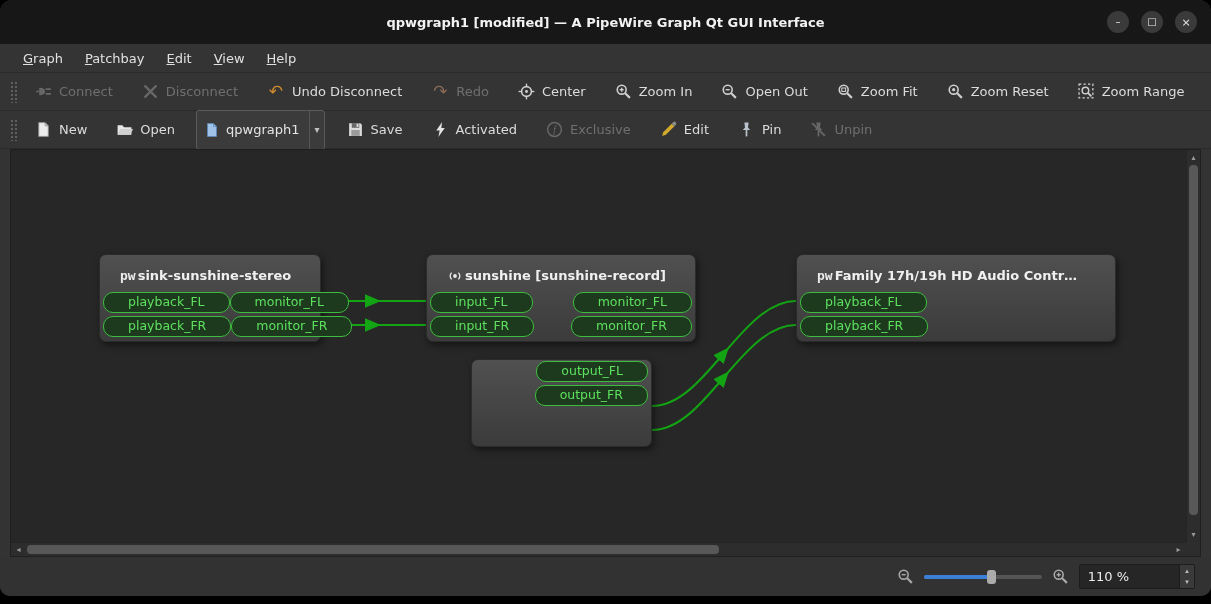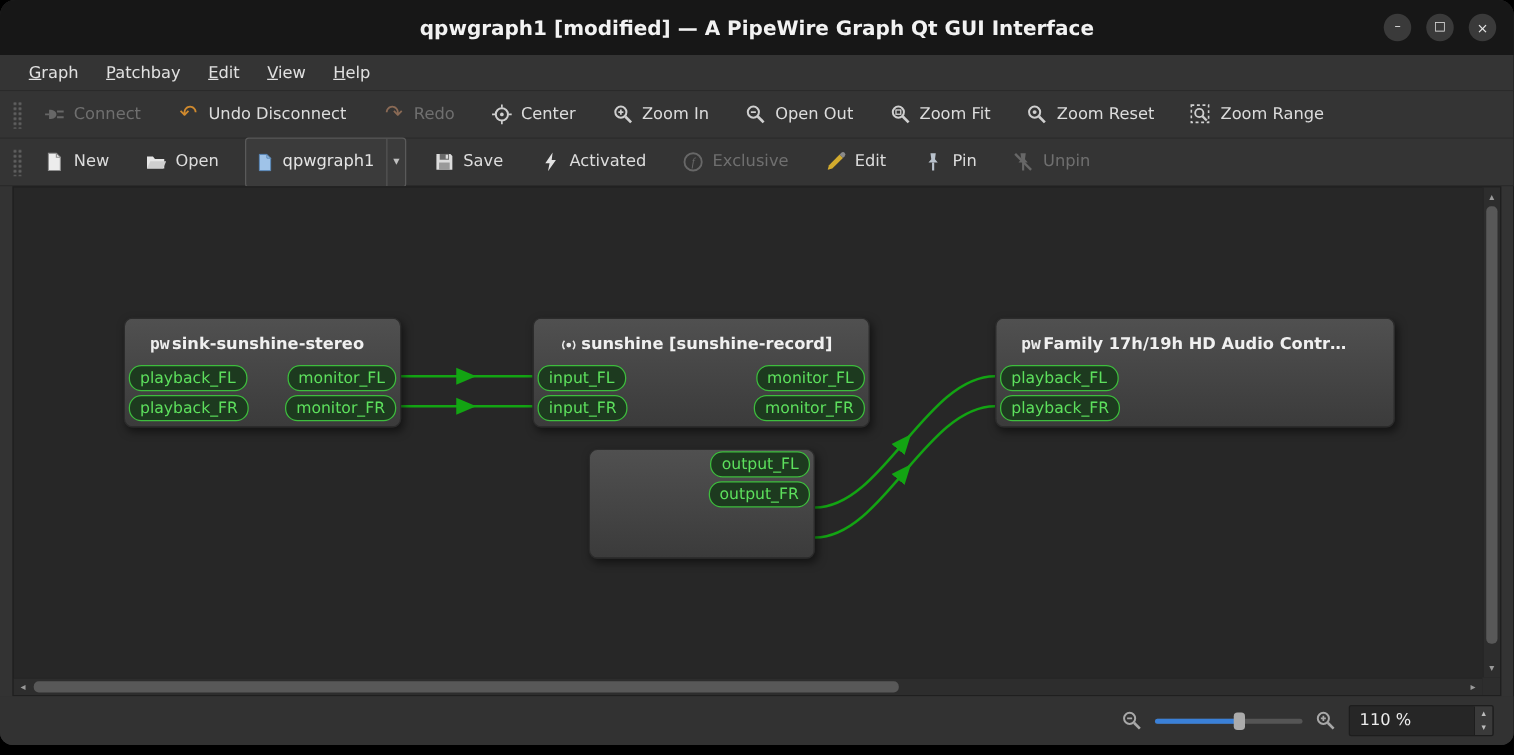--- a/index.html
+++ b/index.html
@@ -1,21 +1,21 @@
 <!DOCTYPE html>
 <html><head>
 <meta charset="utf-8">
 <style>
   *{margin:0;padding:0;box-sizing:border-box;}
   html,body{width:1211px;height:604px;background:#000;font-family:"DejaVu Sans","Liberation Sans",sans-serif;}
   .window{position:relative;width:1211px;height:596px;background:#333;border-radius:12px 12px 10px 10px;overflow:hidden;color:#d8d8d8;}
 
   
   .titlebar{height:44px;background:#171717;display:flex;align-items:center;justify-content:center;position:relative;}
-  .title{font-size:16px;font-weight:bold;color:#f2f2f2;}
+  .title{font-size:13px;font-weight:bold;color:#f2f2f2;}
   .win-controls{position:absolute;right:14px;top:0;height:100%;display:flex;align-items:center;gap:12px;}
   .win-btn{width:22px;height:22px;border-radius:50%;background:#3a3a3a;display:flex;align-items:center;justify-content:center;font-size:11px;color:#e6e6e6;}
   .win-btn .sm{font-size:10px;line-height:10px;}
 
   
   .menubar{height:29px;background:#343434;display:flex;align-items:center;padding-left:12px;border-bottom:1px solid #2a2a2a;}
   .menu-item{padding:4px 11px;font-size:13px;color:#e0e0e0;display:inline-block;}
   .menu-item::first-letter{text-decoration:underline;}
 
   
@@ -43,21 +43,21 @@
   .hthumb{position:absolute;top:2px;left:16px;width:692px;height:9px;background:#585858;border-radius:4px;}
   .scroll-arrow{position:absolute;color:#9a9a9a;font-size:8px;width:13px;height:13px;display:flex;align-items:center;justify-content:center;}
 
   
   .node{position:absolute;background:linear-gradient(180deg,#505050,#3b3b3b);border:1px solid #2b2b2b;border-radius:7px;box-shadow:2px 3px 7px rgba(0,0,0,.5);height:88px;}
   .node-title{display:flex;align-items:center;gap:2px;height:36px;padding:5px 20px 0;font-size:13px;font-weight:bold;color:#f0f0f0;white-space:nowrap;overflow:hidden;}
   .pw-badge{font-family:"DejaVu Sans Mono",monospace;font-weight:bold;font-size:13px;color:#ececec;flex:none;}
   .node-icon{width:16px;height:16px;color:#e8e8e8;flex:none;}
   .port-row{height:22px;margin-bottom:2px;display:flex;justify-content:space-between;align-items:center;padding:0 3px;}
   .port-row.right-only{justify-content:flex-end;}
-  .port{height:21px;line-height:18px;padding:0 8px;border:1.5px solid #3dbd3d;border-radius:10px;background:#1d3a1f;color:#5de05d;font-size:12.5px;white-space:nowrap;}
+  .port{height:21px;line-height:18px;padding:0 24px;border:1.5px solid #3dbd3d;border-radius:10px;background:#1d3a1f;color:#5de05d;font-size:12.5px;white-space:nowrap;}
 
   
   .statusbar{position:absolute;left:0;top:557px;width:1211px;height:39px;background:#323232;display:flex;align-items:center;justify-content:flex-end;padding-right:16px;gap:10px;}
   .mag-icon{width:17px;height:17px;color:#a8a8a8;flex:none;display:inline-flex;}
   .slider{position:relative;width:118px;height:16px;}
   .slider-track{position:absolute;top:6px;left:0;width:100%;height:4px;background:#555;border-radius:2px;}
   .slider-fill{position:absolute;top:6px;left:0;width:55%;height:4px;background:#3a80d8;border-radius:2px;}
   .slider-handle{position:absolute;top:1px;left:54%;width:9px;height:14px;background:#ababab;border-radius:3px;}
   .spinbox{display:flex;align-items:stretch;height:25px;background:#262626;border:1px solid #1d1d1d;border-radius:2px;overflow:hidden;gap:42px;}
   .spin-value{padding:0 8px;display:flex;align-items:center;font-size:13px;color:#ececec;}
@@ -188,20 +188,28 @@
   <div class="toolbar">
     <div class="tb-handle"></div>
     <div class="tb-item disabled">
       <span class="tb-icon">
           <svg viewBox="0 0 16 16" width="17" height="17">
             <use href="#i-plug"></use>
           </svg>
         </span>
       <span>Connect</span>
     </div>
+    <div class="tb-item disabled">
+      <span class="tb-icon">
+          <svg viewBox="0 0 16 16" width="17" height="17">
+            <use href="#i-x"></use>
+          </svg>
+        </span>
+      <span>Disconnect</span>
+    </div>
     <div class="tb-item">
       <span class="glyph-icon undo-c">↶</span>
       <span>Undo Disconnect</span>
     </div>
     <div class="tb-item disabled">
       <span class="glyph-icon redo-c">↷</span>
       <span>Redo</span>
     </div>
     <div class="tb-item">
       <span class="tb-icon">

